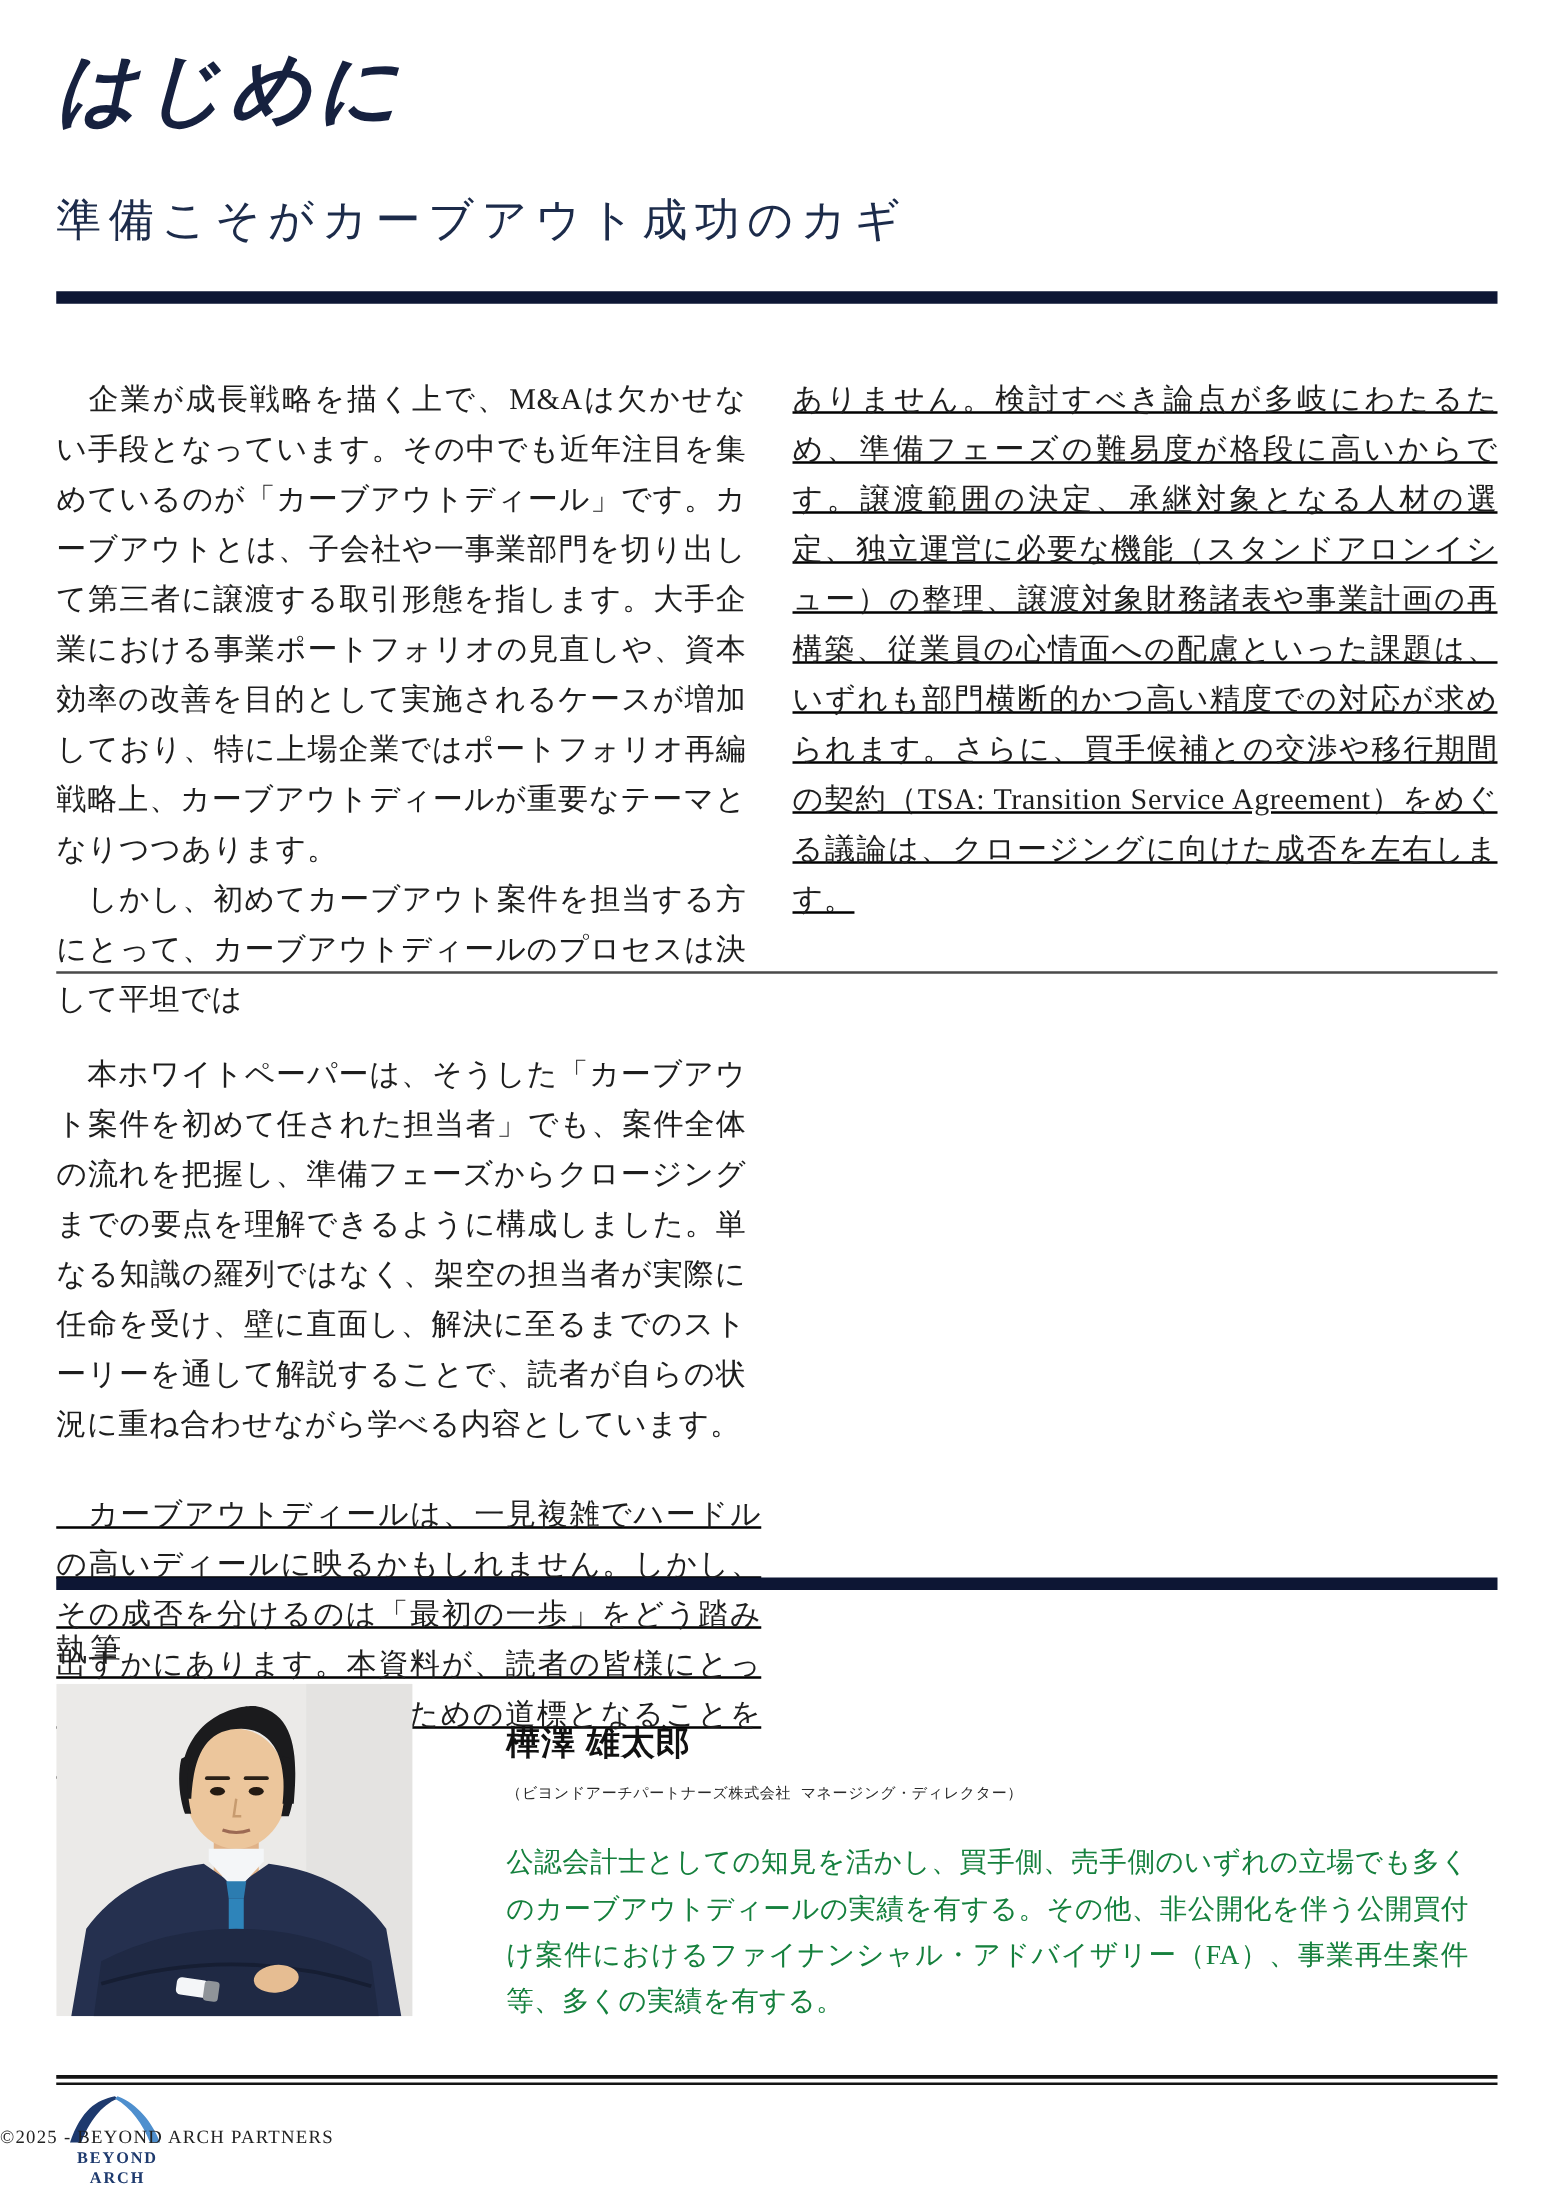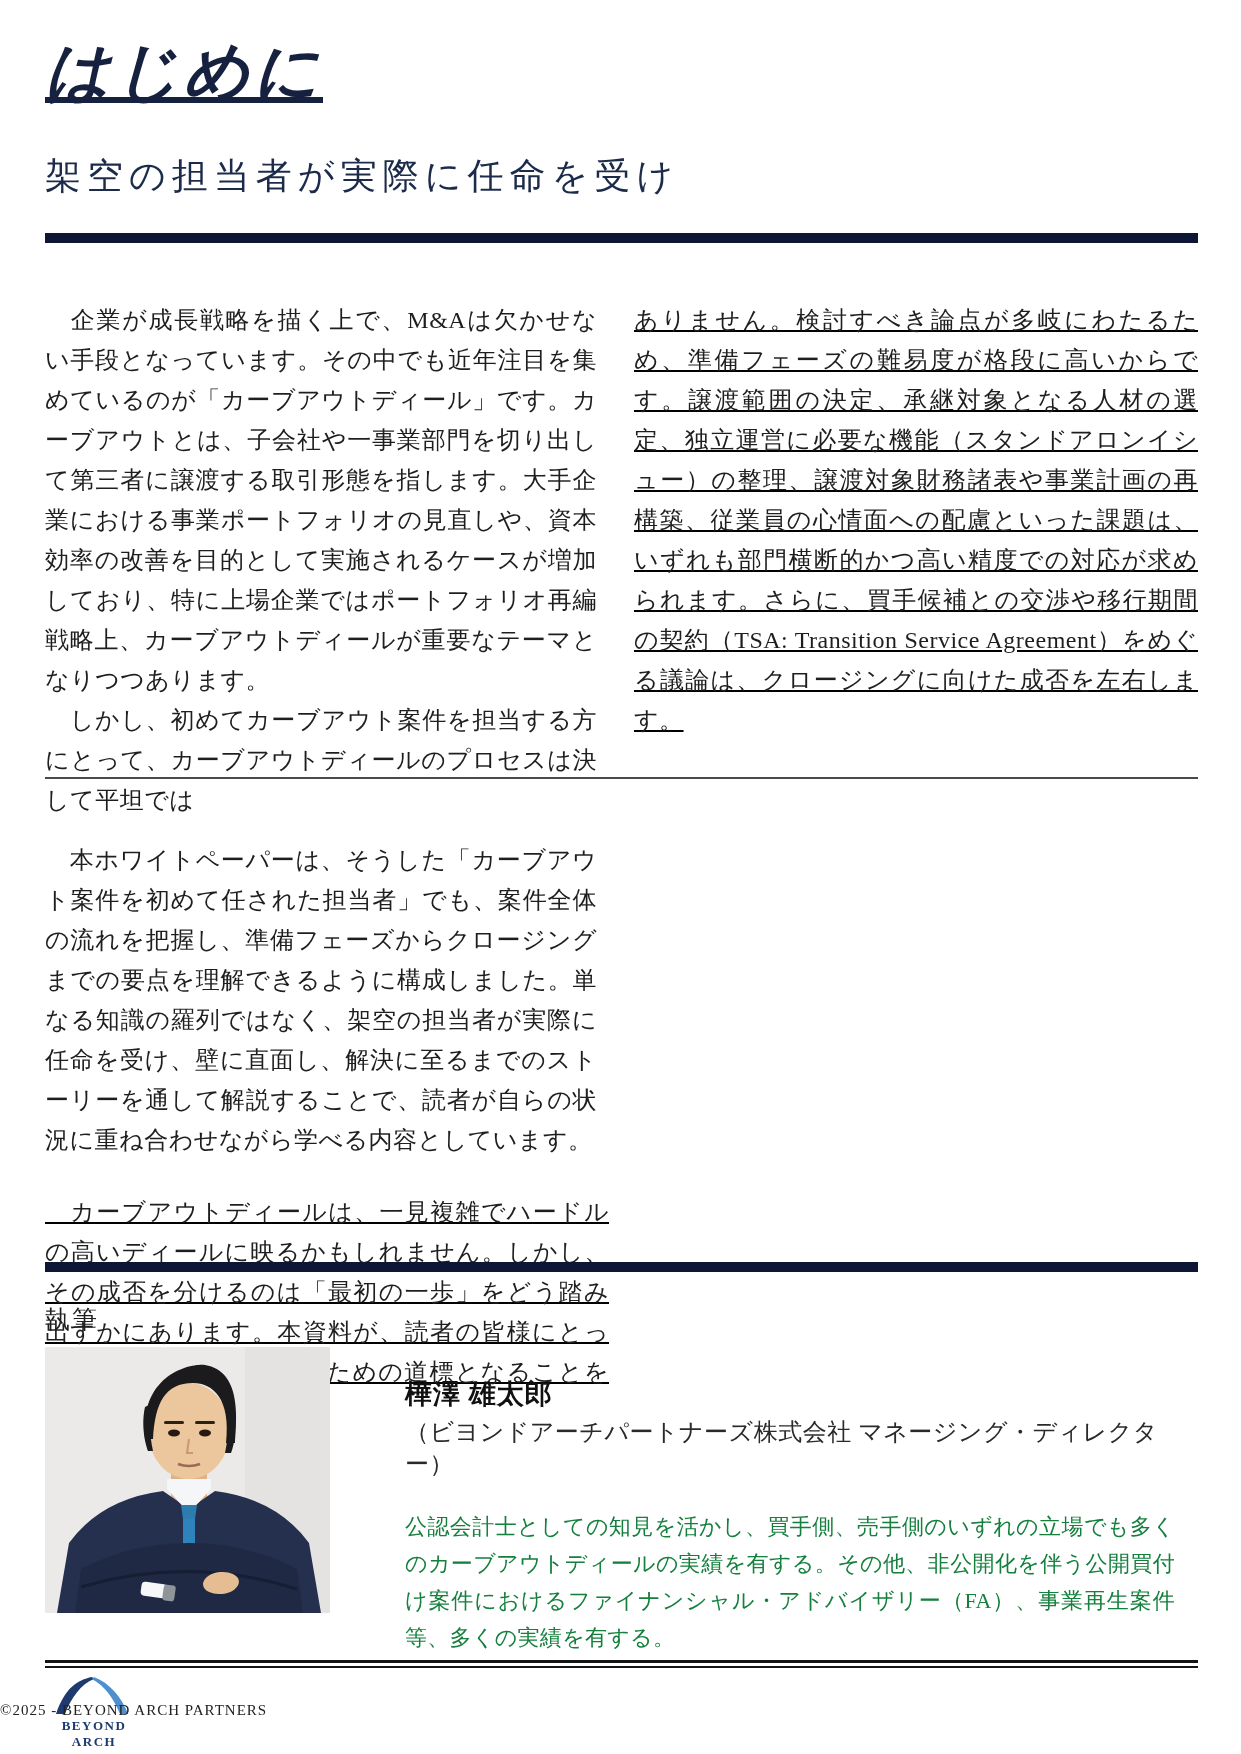--- a/index.html
+++ b/index.html
@@ -15,21 +15,20 @@
   }
   
   .doc-title {
     position: absolute;
     left: 45px; top: 28px;
     font-size: 64px;
     font-style: italic;
     font-weight: 600;
     color: #16213f;
     letter-spacing: 4px;
-    text-decoration: underline;
   }
   .doc-subtitle {
     position: absolute;
     left: 45px; top: 152px;
     font-size: 36px;
     font-weight: 500;
     color: #1c2b4a;
     letter-spacing: 6px;
   }
   .navy-bar {
@@ -86,24 +85,25 @@
     left: 405px; top: 1376px;
     width: 770px;
   }
   .author-name {
     font-size: 27px;
     font-weight: 700;
     color: #111111;
     letter-spacing: 1px;
   }
   .author-title {
-    margin-top: 4px;
-    font-size: 24px;
+    margin-top: 14px;
+    font-size: 12px;
     color: #2a2a2a;
     letter-spacing: 0.5px;
+    font-family: Liberation Mono, monospace;
   }
   .author-bio {
     margin-top: 28px;
     font-size: 22px;
     line-height: 37px;
     color: #15803d;
     text-align: justify;
     letter-spacing: 0.3px;
   }
   
@@ -151,21 +151,21 @@
     font-size: 34px;
     color: #404040;
   }
 </style>
 </head>
 <body>
 
 <div class="page">
 
   <h1 class="doc-title">はじめに</h1>
-  <h2 class="doc-subtitle">架空の担当者が実際に任命を受け</h2>
+  <h2 class="doc-subtitle">準備こそがカーブアウト成功のカギ</h2>
   <div class="navy-bar bar-1"></div>
 
   <div class="two-col sec-1">
     <div class="col">
       <p>　企業が成長戦略を描く上で、M&amp;Aは欠かせない手段となっています。その中でも近年注目を集めているのが「カーブアウトディール」です。カーブアウトとは、子会社や一事業部門を切り出して第三者に譲渡する取引形態を指します。大手企業における事業ポートフォリオの見直しや、資本効率の改善を目的として実施されるケースが増加しており、特に上場企業ではポートフォリオ再編戦略上、カーブアウトディールが重要なテーマとなりつつあります。</p>
       <p>　しかし、初めてカーブアウト案件を担当する方にとって、カーブアウトディールのプロセスは決して平坦では</p>
     </div>
     <div class="col col-r">
       <p>ありません。検討すべき論点が多岐にわたるため、準備フェーズの難易度が格段に高いからです。譲渡範囲の決定、承継対象となる人材の選定、独立運営に必要な機能（スタンドアロンイシュー）の整理、譲渡対象財務諸表や事業計画の再構築、従業員の心情面への配慮といった課題は、いずれも部門横断的かつ高い精度での対応が求められます。さらに、買手候補との交渉や移行期間の契約（TSA: Transition Service Agreement）をめぐる議論は、クロージングに向けた成否を左右します。</p>
     </div>

